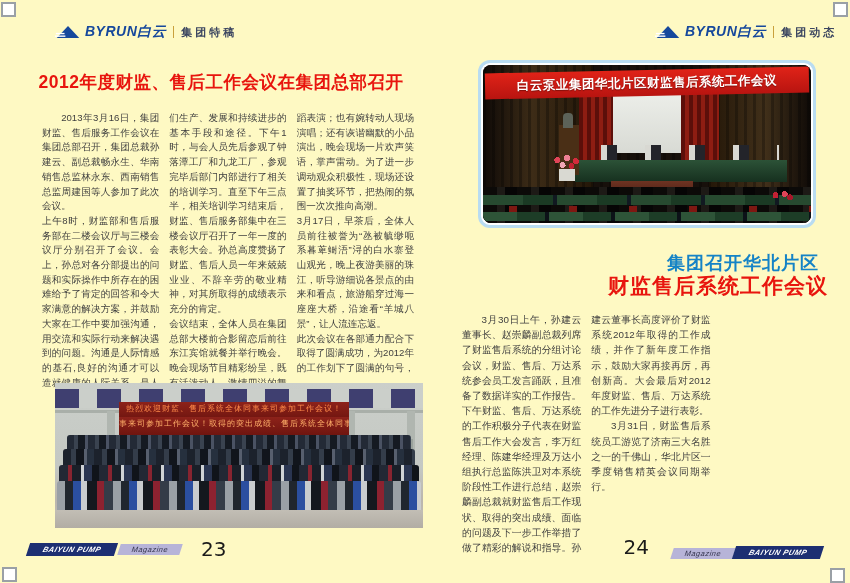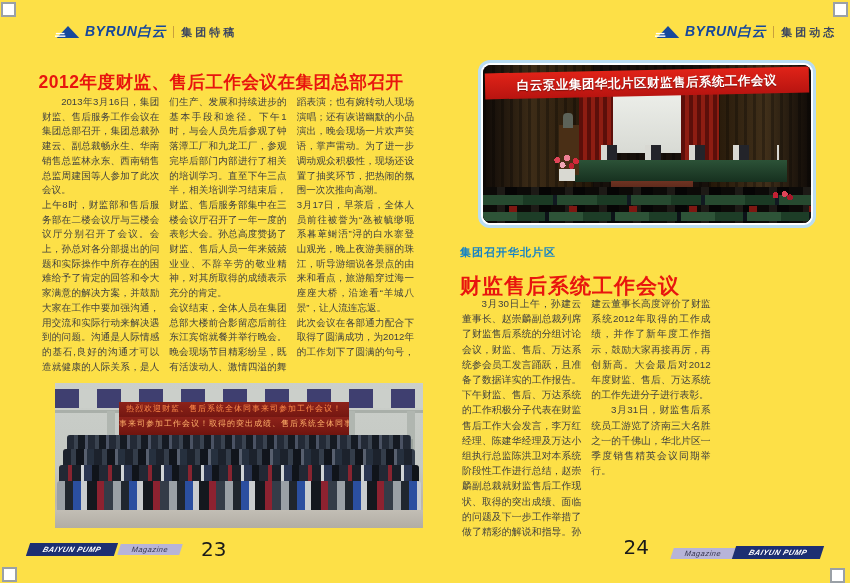--- a/index.html
+++ b/index.html
@@ -1,42 +1,42 @@
 <!DOCTYPE html>
 <html><head>
 <meta charset="utf-8">
 <style>
   html,body{margin:0;padding:0;background:#f2f2f2;}
-  .spread{position:relative;width:850px;height:583px;background:#fde047;overflow:hidden;
+  .spread{position:relative;width:850px;height:583px;background:#fef9c3;overflow:hidden;
           font-family:"Liberation Sans",sans-serif;}
   .page{position:absolute;top:0;width:425px;height:583px;}
   .page.left{left:0;} .page.right{left:425px;}
 
   
   .crop{position:absolute;width:11px;height:11px;border:2px solid #9aa0a6;background:#fff;}
 
   
   .brandline{position:absolute;top:22px;display:flex;align-items:center;height:20px;}
   .page.left .brandline{left:55px;} .page.right .brandline{left:230px;}
   .logo-ico{width:26px;height:16px;margin-right:4px;}
   .brand-txt{font-style:italic;font-weight:bold;font-size:14px;color:#16489c;letter-spacing:.5px;}
   .brand-div{width:1px;height:12px;background:#c9a03c;margin:0 7px;}
   .section-txt{font-size:11px;font-weight:bold;color:#3c4660;letter-spacing:3px;}
 
   
   .title-red-main{position:absolute;top:58px;left:30px;width:382px;text-align:center;
     font-size:17.5px;font-weight:bold;color:#e8150e;letter-spacing:.5px;}
-  .r-title1{position:absolute;top:236px;left:35px;width:368px;text-align:left;
-    font-size:11px;font-weight:bold;color:#1583c6;letter-spacing:1px;}
-  .r-title2{position:absolute;top:255px;left:35px;width:368px;text-align:left;
+  .r-title1{position:absolute;top:236px;left:26px;width:368px;text-align:right;
+    font-size:18px;font-weight:bold;color:#1583c6;letter-spacing:1px;}
+  .r-title2{position:absolute;top:255px;left:35px;width:368px;text-align:right;
     font-size:21px;font-weight:bold;color:#e8150e;letter-spacing:1px;}
 
   
   .article{position:absolute;column-count:3;column-gap:10px;column-fill:auto;
-    text-align:justify;color:#3f3f3f;overflow:hidden;}
+    text-align:justify;color:#3f3f3f;overflow:hidden;margin-top:16px;}
   .article p{margin:0;}
   .article p.ind{text-indent:2em;}
   .art-left{left:42px;top:95px;width:372px;height:284px;font-size:9.6px;line-height:14.7px;}
   .art-right{left:37px;top:296px;width:378px;height:248px;font-size:9.8px;line-height:15.2px;}
   .art-right p{text-indent:2em;}
 
   
   .lp{position:absolute;left:55px;top:383px;width:368px;height:145px;overflow:hidden;
       background:linear-gradient(#cbcfca,#c4c8c3 58%,#bab6ae 80%,#c0bcb4);}
   .lp *{position:absolute;}

